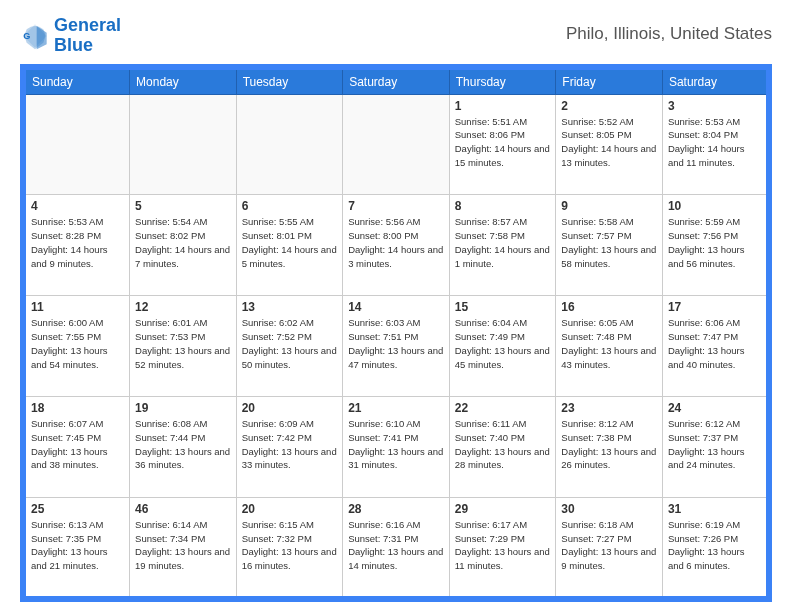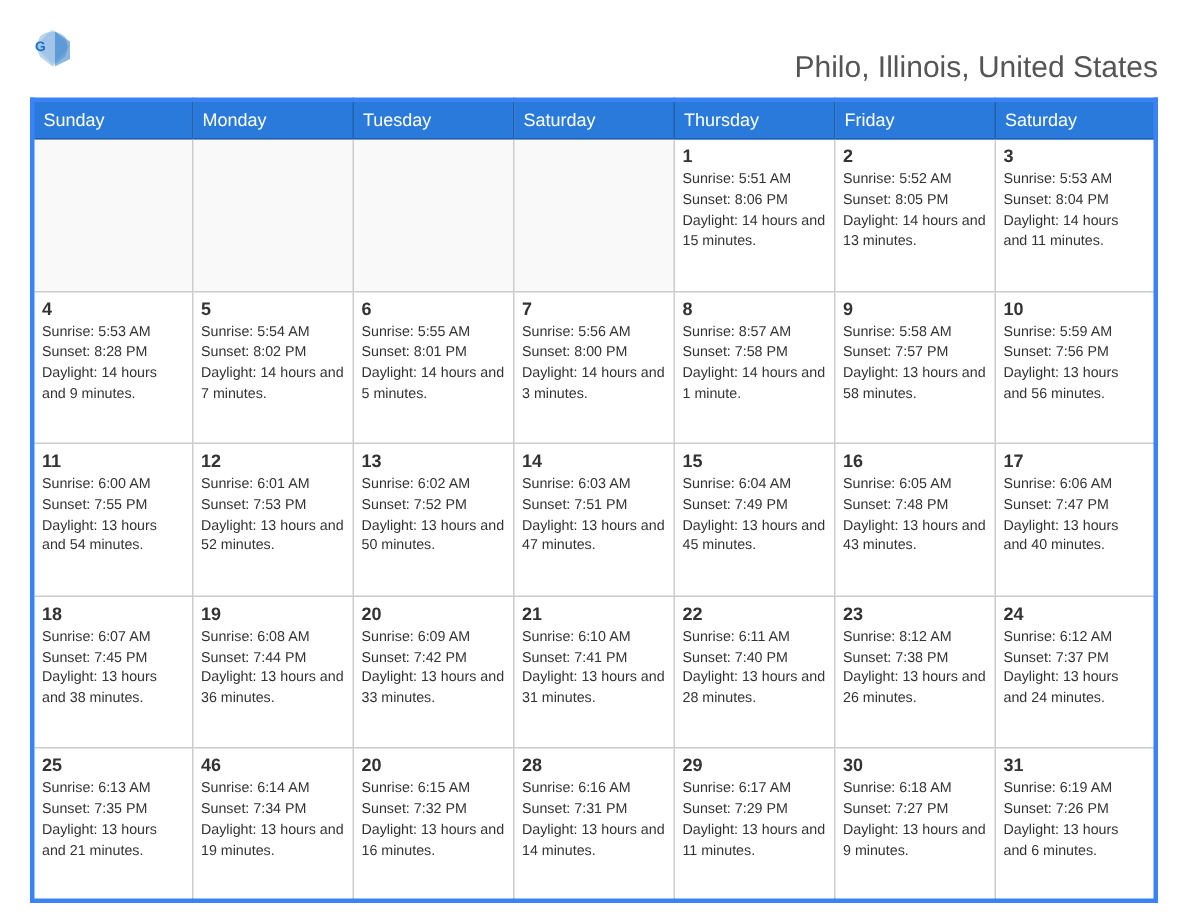--- a/index.html
+++ b/index.html
@@ -44,27 +44,27 @@
     .title-block {
       text-align: right;
     }
     .main-title {
       font-size: 32px;
       font-weight: normal;
       color: #333;
       line-height: 1;
     }
     .subtitle {
-      font-size: 20px;
+      font-size: 17px;
       color: #555;
-      margin-top: 18px;
+      margin-top: 8px;
     }
     .calendar {
       flex: 1;
-      border: 3px solid #3b82f6;
+      border: 6px solid #3b82f6;
       border-collapse: collapse;
       width: 100%;
       table-layout: fixed;
     }
     .calendar th {
       background: #2a7adb;
       color: #fff;
       text-align: left;
       padding: 5px 6px;
       font-size: 12px;
@@ -100,20 +100,24 @@
 <div class="page">
   <div class="header">
     <div class="logo">
       <svg class="logo-icon" viewBox="0 0 36 36">
         <rect x="0" y="0" width="36" height="36" fill="white"></rect>
         <polygon points="18,4 32,18 18,32 4,18" fill="#1a6fc4" opacity="0.15"></polygon>
         <path d="M8,10 Q18,2 28,10 Q32,18 28,26 L18,34 L8,26 Q4,18 8,10Z" fill="#1a6fc4" opacity="0.3"></path>
         <path d="M20,6 L32,14 L32,28 L20,34" fill="#1a6fc4" opacity="0.5"></path>
         <text x="4" y="22" font-size="11" font-weight="bold" fill="#1a6fc4" font-family="Arial">G</text>
       </svg>
+      <div class="logo-text">
+        <div><span>General</span></div>
+        <div><span style="color:#1a6fc4">Blue</span></div>
+      </div>
     </div>
     <div class="title-block">
       <div class="subtitle">Philo, Illinois, United States</div>
     </div>
   </div>
 
   <table class="calendar">
     <thead>
       <tr>
       <th>Sunday</th>

